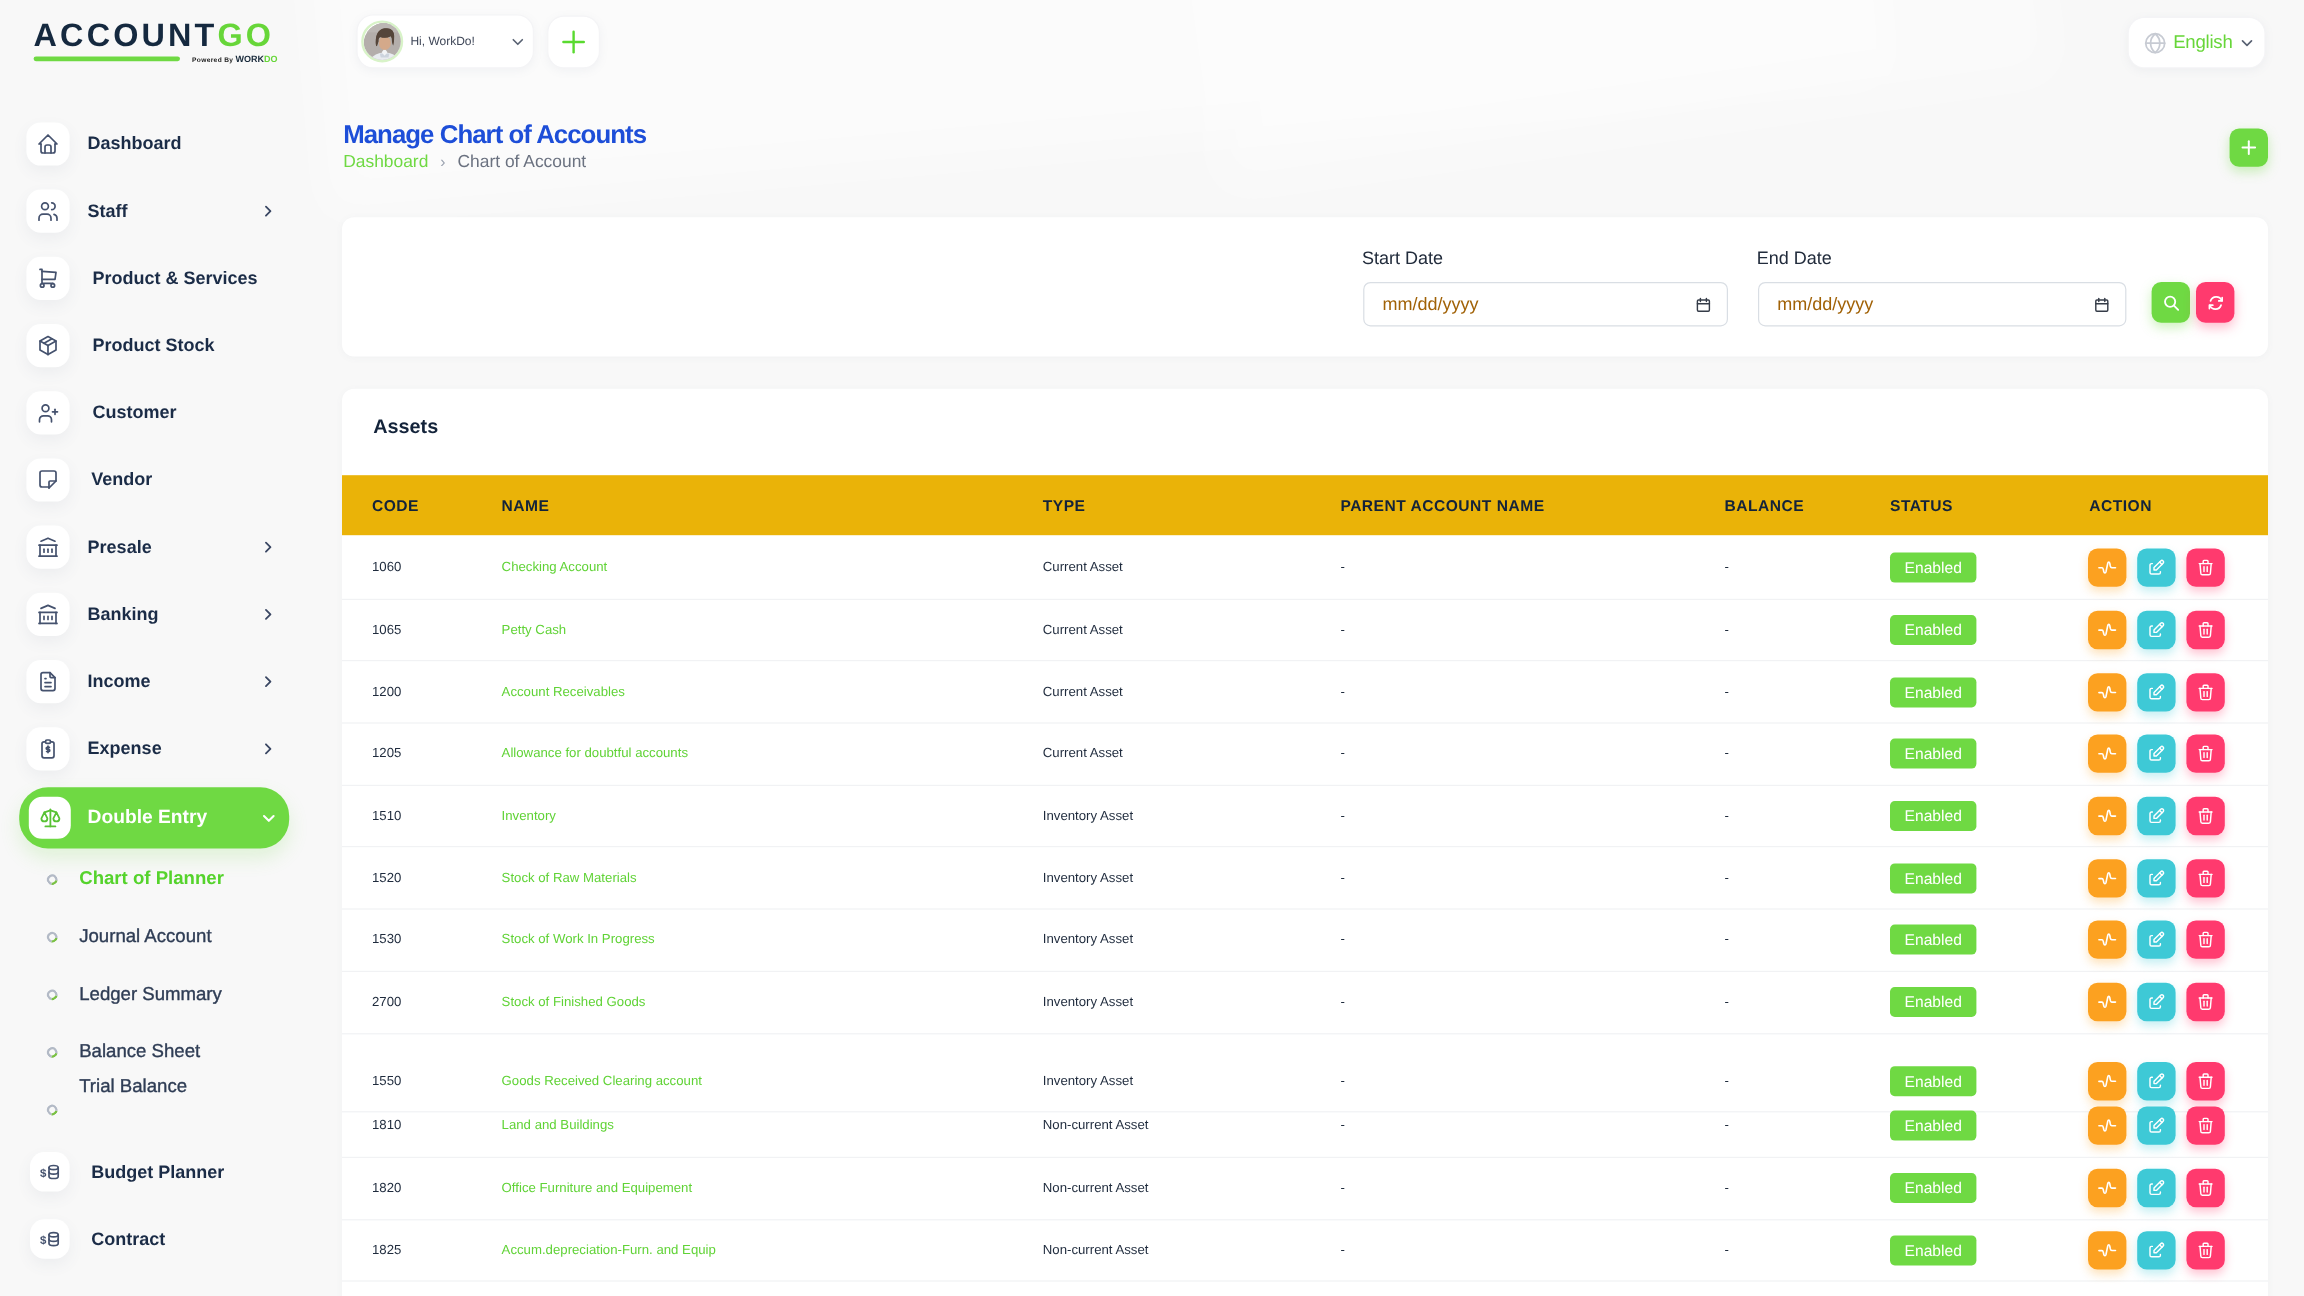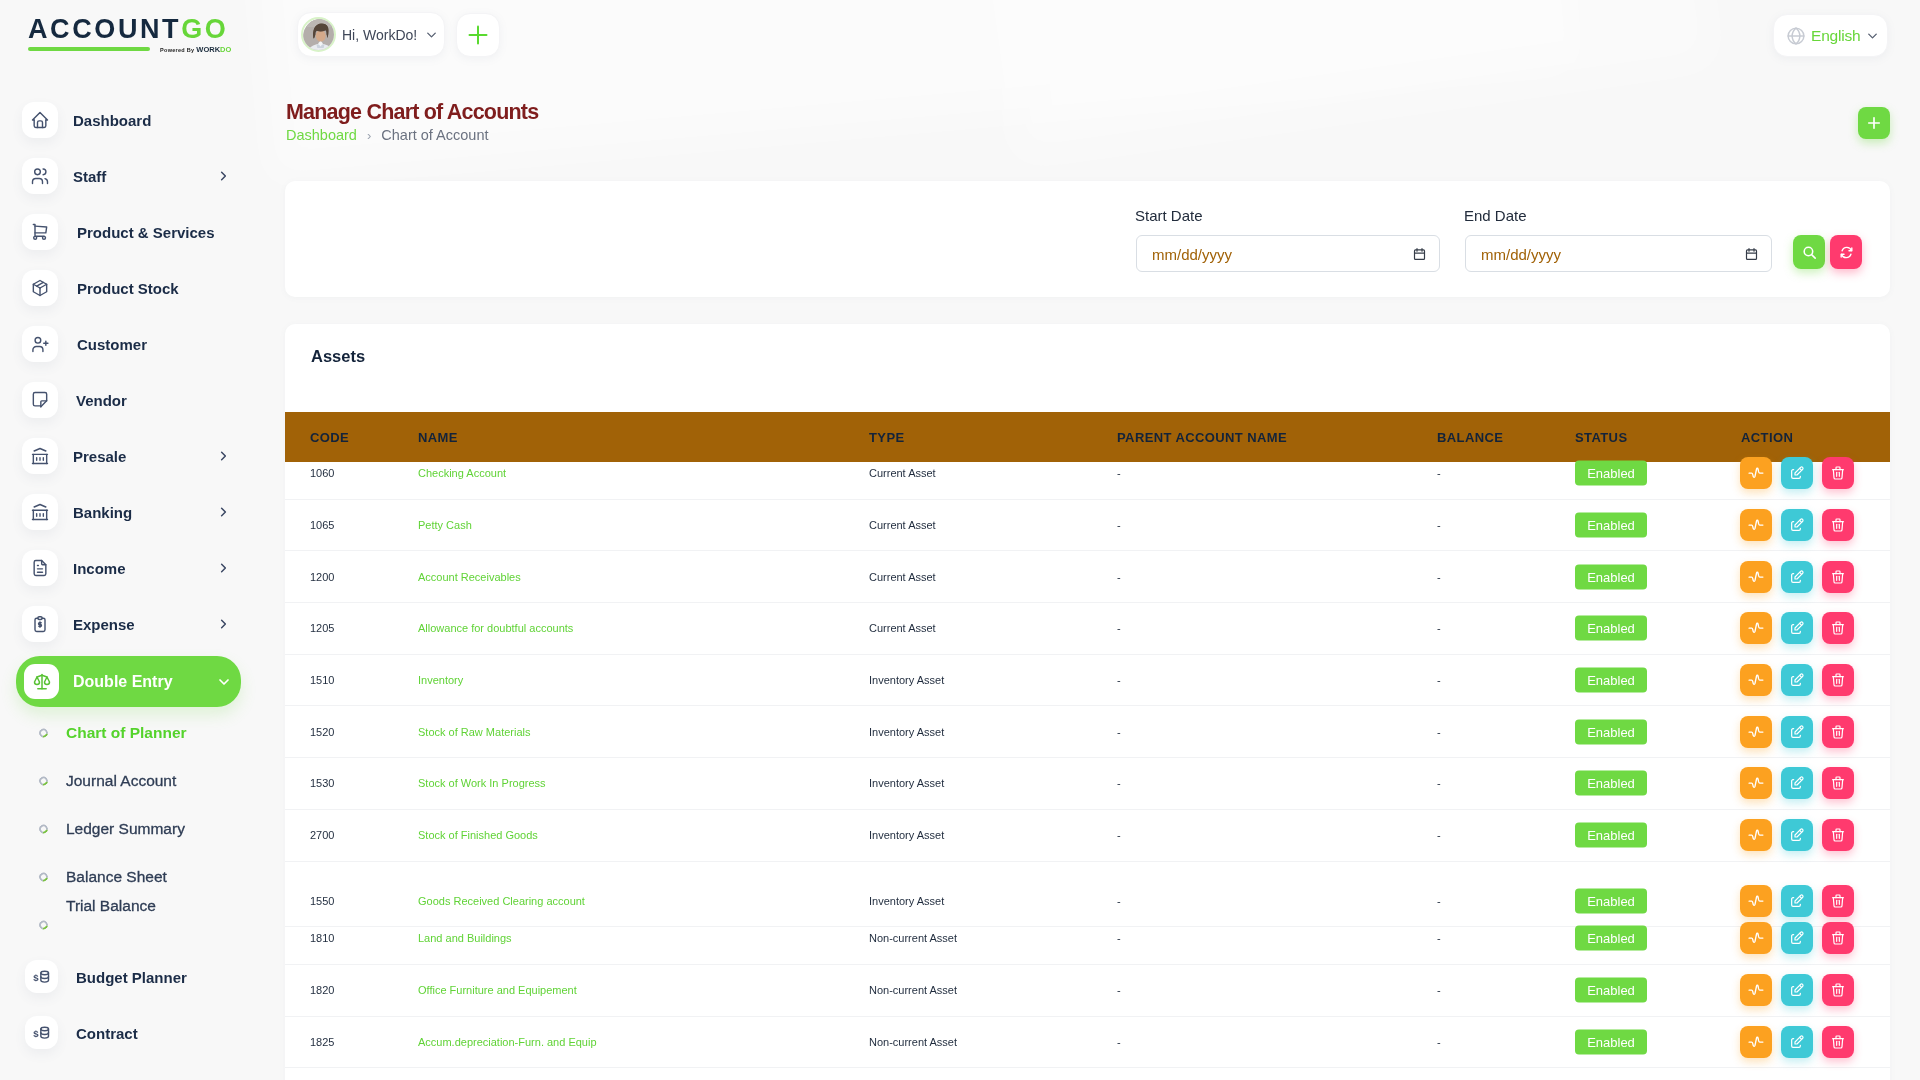--- a/index.html
+++ b/index.html
@@ -20,45 +20,45 @@
 .de-ibox{position:absolute;left:8px;top:8px;width:35px;height:35px;background:#fff;border-radius:11px;display:flex;align-items:center;justify-content:center}
 .de-label{position:absolute;left:57px;top:50%;transform:translateY(-50%);font-size:16px;font-weight:bold;color:#fff;white-space:nowrap}
 .de-chev{position:absolute;left:200px;top:50%;transform:translateY(-50%);line-height:0}
 .bullet{position:absolute;left:39px;width:9px;height:9px;border-radius:50%;border:2px solid #b3bac6;border-bottom-color:#7ac143;transform:translateY(-50%) rotate(-35deg)}
 .sub{position:absolute;left:66px;font-size:15.5px;color:#2f3d55;white-space:nowrap;transform:translateY(-50%);-webkit-text-stroke:0.3px #2f3d55}
 .sub.on{color:#55d32c;font-weight:bold;-webkit-text-stroke:0px}
 
 .pill{position:absolute;background:#fff;border-radius:14px;box-shadow:0 2px 8px rgba(120,130,150,.08);border:1px solid #f4f4f6}
 .user-pill{left:297px;top:12px;width:148px;height:45px}
 .user-av{position:absolute;left:3px;top:4px;width:35px;height:35px;border-radius:50%;border:2px solid #d8f3c8;overflow:hidden;line-height:0;box-sizing:border-box}
-.user-name{position:absolute;left:44px;top:50%;transform:translateY(-50%);font-size:14px;color:#3f4758}
+.user-name{position:absolute;left:44px;top:50%;transform:translateY(-50%);font-size:10px;color:#3f4758}
 .user-chev{position:absolute;left:126px;top:50%;transform:translateY(-50%);line-height:0}
 .add-pill{left:456px;top:13px;width:44px;height:44px;display:flex;align-items:center;justify-content:center}
 .lang-pill{left:1773px;top:14px;width:115px;height:43px}
 .lang-globe{position:absolute;left:11px;top:50%;transform:translateY(-50%);line-height:0}
 .lang-txt{position:absolute;left:37px;top:50%;transform:translateY(-50%);font-size:15.5px;color:#67d639;letter-spacing:-0.2px}
 .lang-chev{position:absolute;left:91px;top:50%;transform:translateY(-50%);line-height:0}
 
-.h1{position:absolute;left:286px;top:100px;font-size:21.5px;font-weight:bold;color:#7f1d1d;letter-spacing:-0.8px}
+.h1{position:absolute;left:286px;top:100px;font-size:21.5px;font-weight:bold;color:#1d4ed8;letter-spacing:-0.8px}
 .crumb{position:absolute;left:286px;top:127px;font-size:14.5px;color:#6b7280}
 .crumb .g{color:#6fd943}
 .crumb .sep{color:#9aa2af;margin:0 10px;font-size:13px}
 .addbtn{position:absolute;left:1858px;top:107px;width:32px;height:32px;background:#6fd943;border-radius:8px;display:flex;align-items:center;justify-content:center;box-shadow:0 4px 10px rgba(111,217,67,.35)}
 
 .card{position:absolute;background:#fff;border-radius:10px;box-shadow:0 1px 6px rgba(100,110,130,.05)}
 .fcard{left:285px;top:181px;width:1605px;height:116px}
 .flabel{position:absolute;top:26px;font-size:15px;color:#222c3c}
 .finput{position:absolute;top:54px;height:37px;border:1px solid #d9dee4;border-radius:6px;background:#fff}
 .finput .ph{position:absolute;left:15px;top:50%;transform:translateY(-50%);font-size:15px;color:#a16207}
 .finput .cal{position:absolute;right:12px;top:50%;transform:translateY(-50%);line-height:0}
 .sqbtn{position:absolute;top:54px;width:32px;height:34px;border-radius:8px;display:flex;align-items:center;justify-content:center}
 
 .tcard{left:285px;top:324px;width:1605px;height:900px;border-radius:10px 10px 0 0}
 .assets{position:absolute;left:26px;top:23px;font-size:16.5px;font-weight:bold;color:#13233a}
-.thead{position:absolute;left:0;top:88px;width:1605px;height:50px;background:#a16207}
+.thead{position:absolute;left:0;top:72px;width:1605px;height:50px;background:#eab308}
 .th{position:absolute;top:50%;transform:translateY(-50%);font-size:13px;font-weight:bold;color:#13233a;letter-spacing:.4px;white-space:nowrap}
 .trow{position:absolute;left:0;width:1605px;height:52px;border-bottom:1px solid #f1f2f4}
 .td{position:absolute;top:50%;transform:translateY(-50%);font-size:11px;color:#1f2b3d;white-space:nowrap}
 .td.name{color:#60d336}
 .badge{position:absolute;left:1290px;top:50%;transform:translateY(-50%);width:72px;height:25px;background:#6fd943;border-radius:4px;color:#fff;font-size:13px;display:flex;align-items:center;justify-content:center}
 .abtn{position:absolute;top:50%;transform:translateY(-50%);width:32px;height:32px;border-radius:8px;display:flex;align-items:center;justify-content:center}
 .abtn.o{left:1455px;background:#fca120;box-shadow:0 4px 8px rgba(252,161,32,.3)}
 .abtn.t{left:1496px;background:#3ec9d6;box-shadow:0 4px 8px rgba(62,201,214,.3)}
 .abtn.p{left:1537px;background:#ff3a6e;box-shadow:0 4px 8px rgba(255,58,110,.3)}
 </style></head><body>

